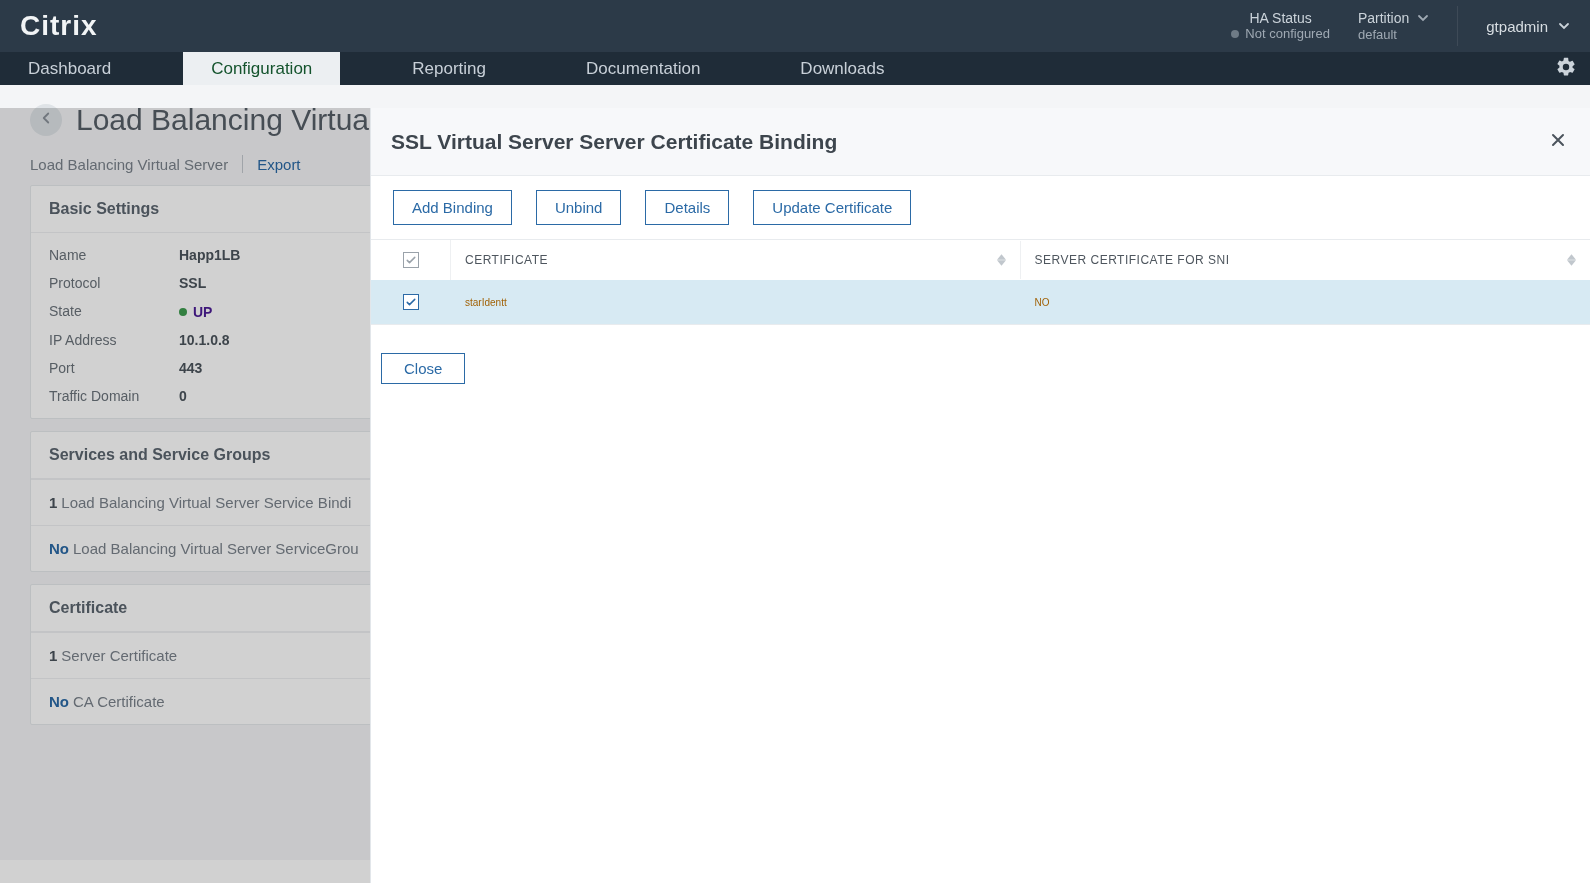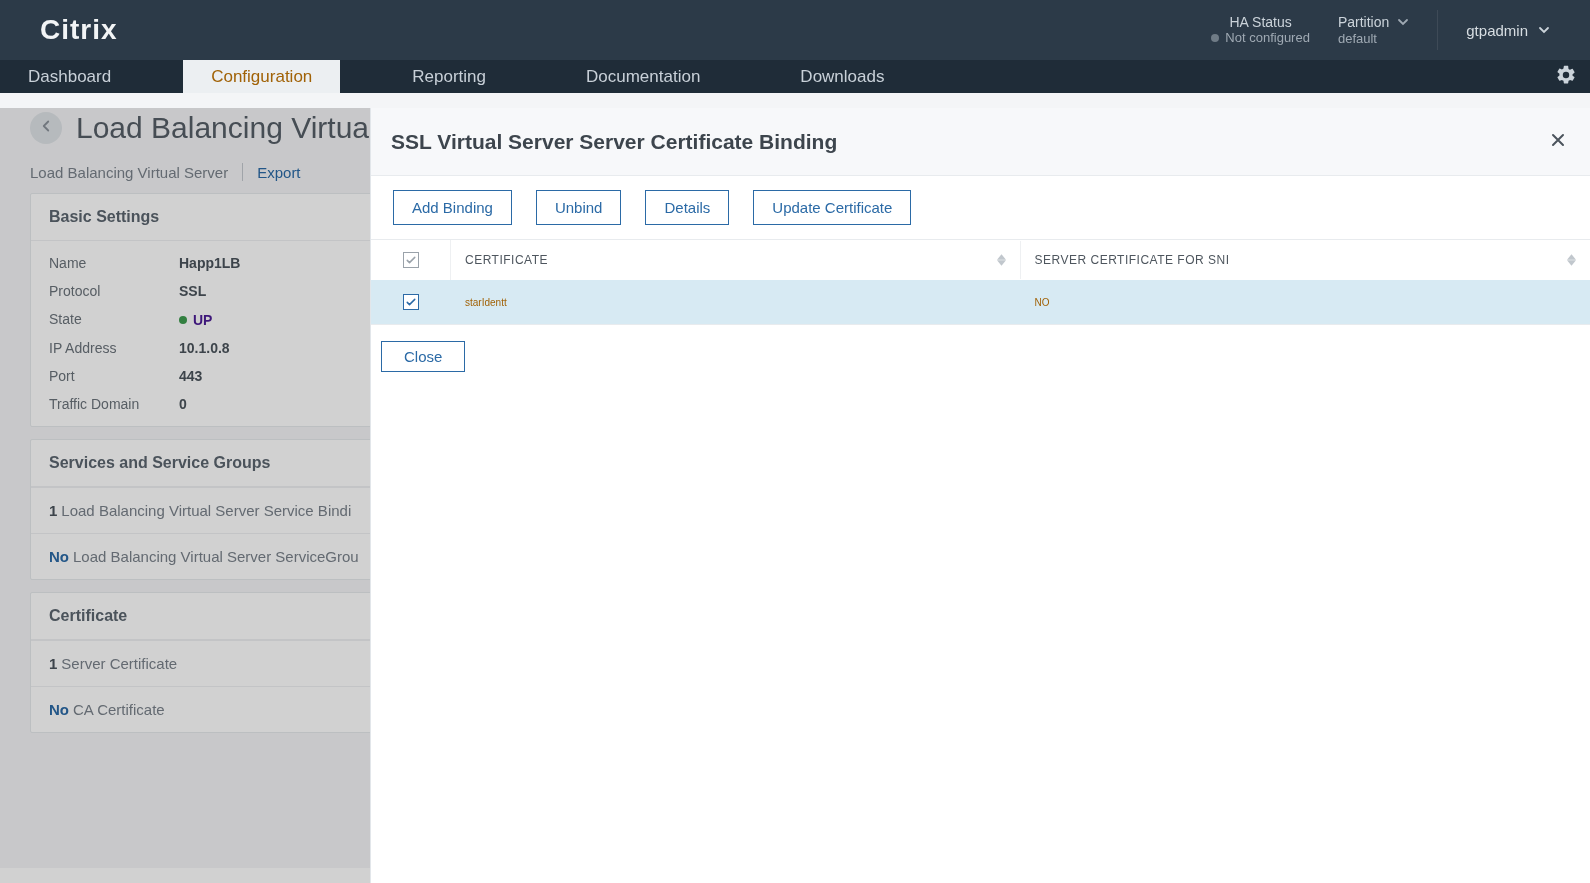--- a/index.html
+++ b/index.html
@@ -1,39 +1,39 @@
 <!DOCTYPE html>
 <html><head>
 <meta charset="utf-8">
 <style>
   * { box-sizing: border-box; margin: 0; padding: 0; }
   html, body { width: 100%; height: 100%; font-family: -apple-system, BlinkMacSystemFont, "Segoe UI", Arial, sans-serif; background: #fff; color: #333; }
   body { position: relative; width: 1590px; height: 883px; overflow: hidden; }
 
   
-  .topbar { display: flex; align-items: center; justify-content: space-between; background: #2c3a48; color: #e6e9ec; height: 60px; padding: 0 40px; }
+  .topbar { display: flex; align-items: center; justify-content: space-between; background: #2c3a48; color: #e6e9ec; height: 52px; padding: 0 20px; }
   .brand { display: flex; align-items: baseline; gap: 10px; }
   .brand-strong { font-size: 28px; font-weight: 700; color: #f2f4f6; letter-spacing: 1px; }
   .brand-sub { font-size: 20px; color: #b6bfc8; letter-spacing: 1px; }
   .top-right { display: flex; align-items: center; gap: 28px; }
   .ha { display: flex; flex-direction: column; line-height: 1.1; align-items: center; }
   .ha-title { color: #cbd3da; font-size: 14px; }
   .ha-sub { color: #9fa9b3; font-size: 13px; display: flex; align-items: center; gap: 6px; }
   .dot { width: 8px; height: 8px; border-radius: 50%; background: #6f7b86; display: inline-block; }
   .partition { display: flex; flex-direction: column; line-height: 1.1; cursor: pointer; }
   .partition-row { display: flex; align-items: center; gap: 8px; }
   .partition-title { color: #cbd3da; font-size: 14px; }
   .partition-sub { color: #9fa9b3; font-size: 13px; }
   .divider { width: 1px; height: 40px; background: #3e4a57; }
   .user { display: flex; align-items: center; gap: 10px; color: #d7dde2; font-size: 15px; cursor: pointer; }
 
   
   .navbar { display: flex; align-items: center; background: #1f2c38; color: #c8d0d8; height: 33px; gap: 44px; }
   .nav-item { padding: 0 28px; height: 100%; display: flex; align-items: center; cursor: pointer; font-size: 17px; }
-  .nav-item.active { background: #eceff2; color: #a16207; }
+  .nav-item.active { background: #eceff2; color: #14532d; }
   .nav-spacer { flex: 1; }
   .gear { width: 48px; height: 48px; display: flex; align-items: center; justify-content: center; cursor: pointer; }
 
   
   .page { position: relative; background: #f4f5f7; height: calc(100% - 108px); }
   .page-inner { padding: 18px 30px 30px; }
   .back-row { display: flex; align-items: center; gap: 14px; color: #5c6670; }
   .back-circle { width: 32px; height: 32px; border-radius: 50%; background: #dfe3e7; display: flex; align-items: center; justify-content: center; }
   .page-title { font-size: 30px; color: #565e67; font-weight: 400; }
   .crumb-row { margin-top: 18px; display: flex; align-items: center; gap: 14px; color: #7a828b; font-size: 15px; }
@@ -69,21 +69,21 @@
   .th:last-child { border-right: none; }
   .sort { margin-left: auto; color: #b6bcc3; font-size: 12px; line-height: 8px; display: flex; flex-direction: column; gap: 0px; }
   .trow { background: #d7eaf3; }
   .td { padding: 14px 14px; color: #a16207; font-size: 10px; }
   .chk { width: 16px; height: 16px; border: 1px solid #2b6aa6; background: #fff; display: inline-flex; align-items: center; justify-content: center; cursor: pointer; }
   .chk svg { width: 12px; height: 12px; }
   .chk.muted { border-color: #9aa2aa; }
   .chk.muted svg path { stroke: #9aa2aa; }
   .td-center { display: flex; justify-content: center; }
 
-  .modal-footer { padding: 16px 10px; }
+  .modal-footer { padding: 28px 10px; }
 
   .chevron { display: inline-block; }
 </style>
 </head>
 <body>
 
 <div class="topbar">
   <div class="brand">
     <span class="brand-strong">Citrix</span>
   </div>

